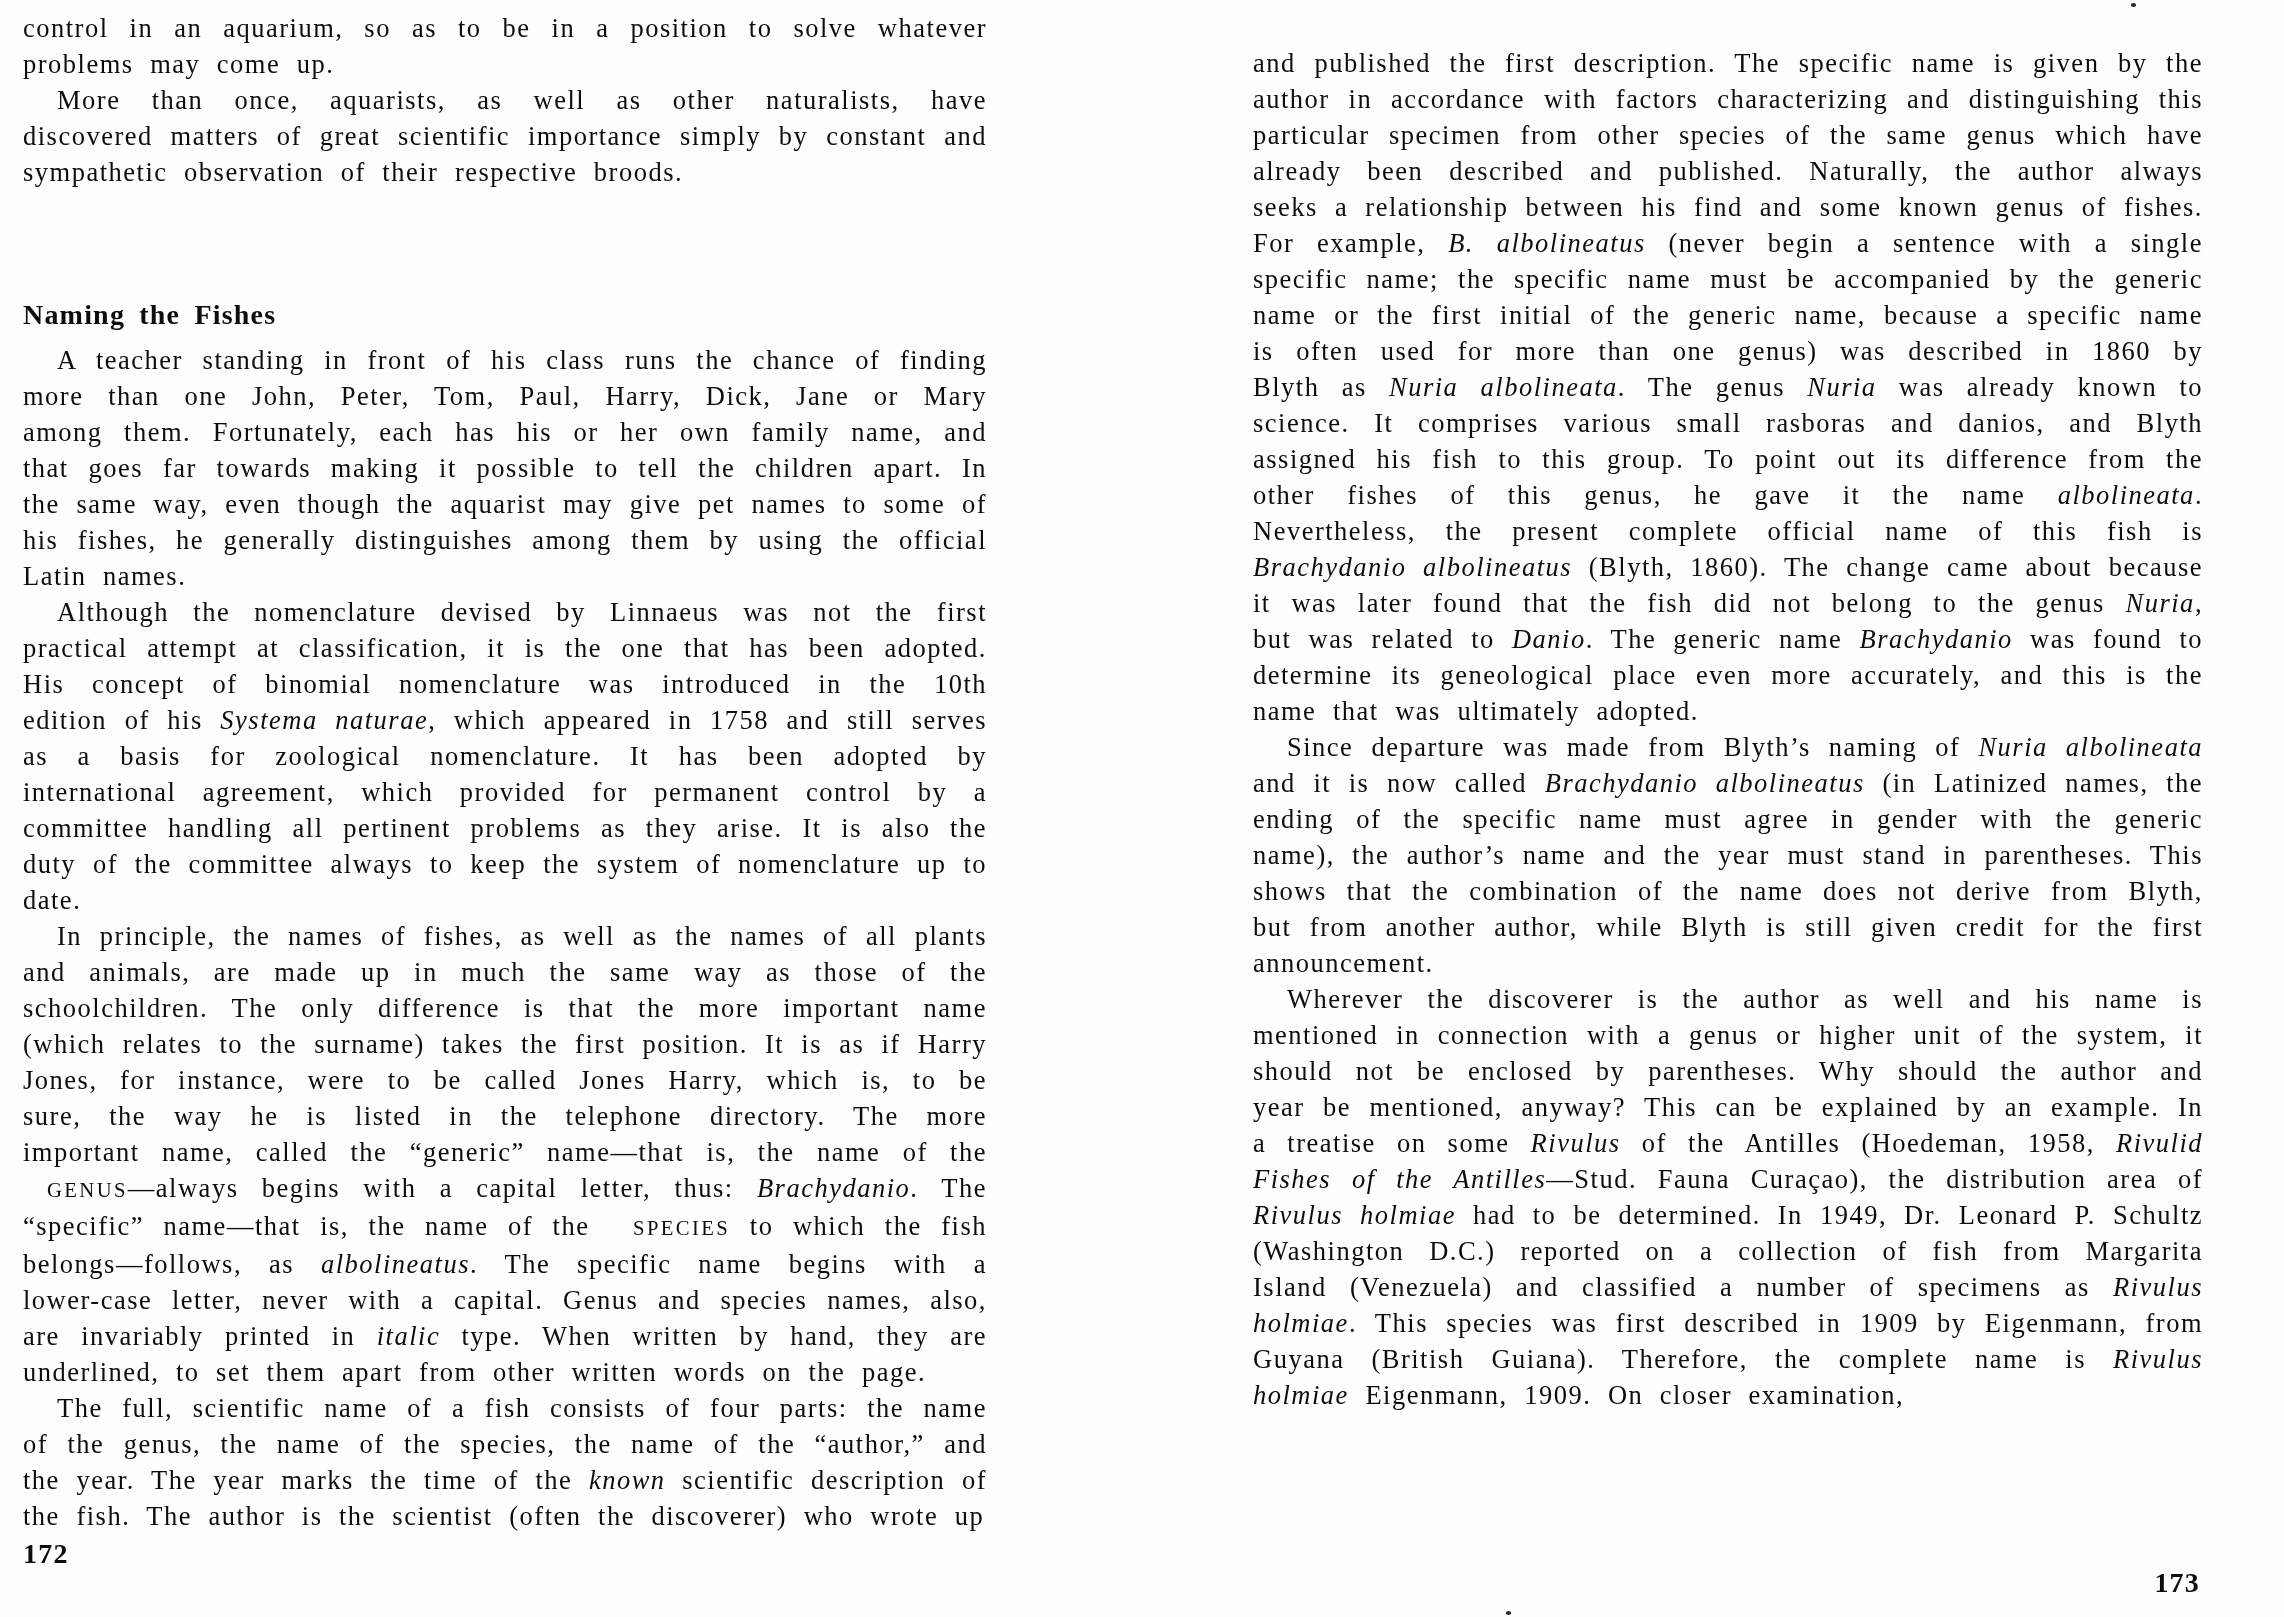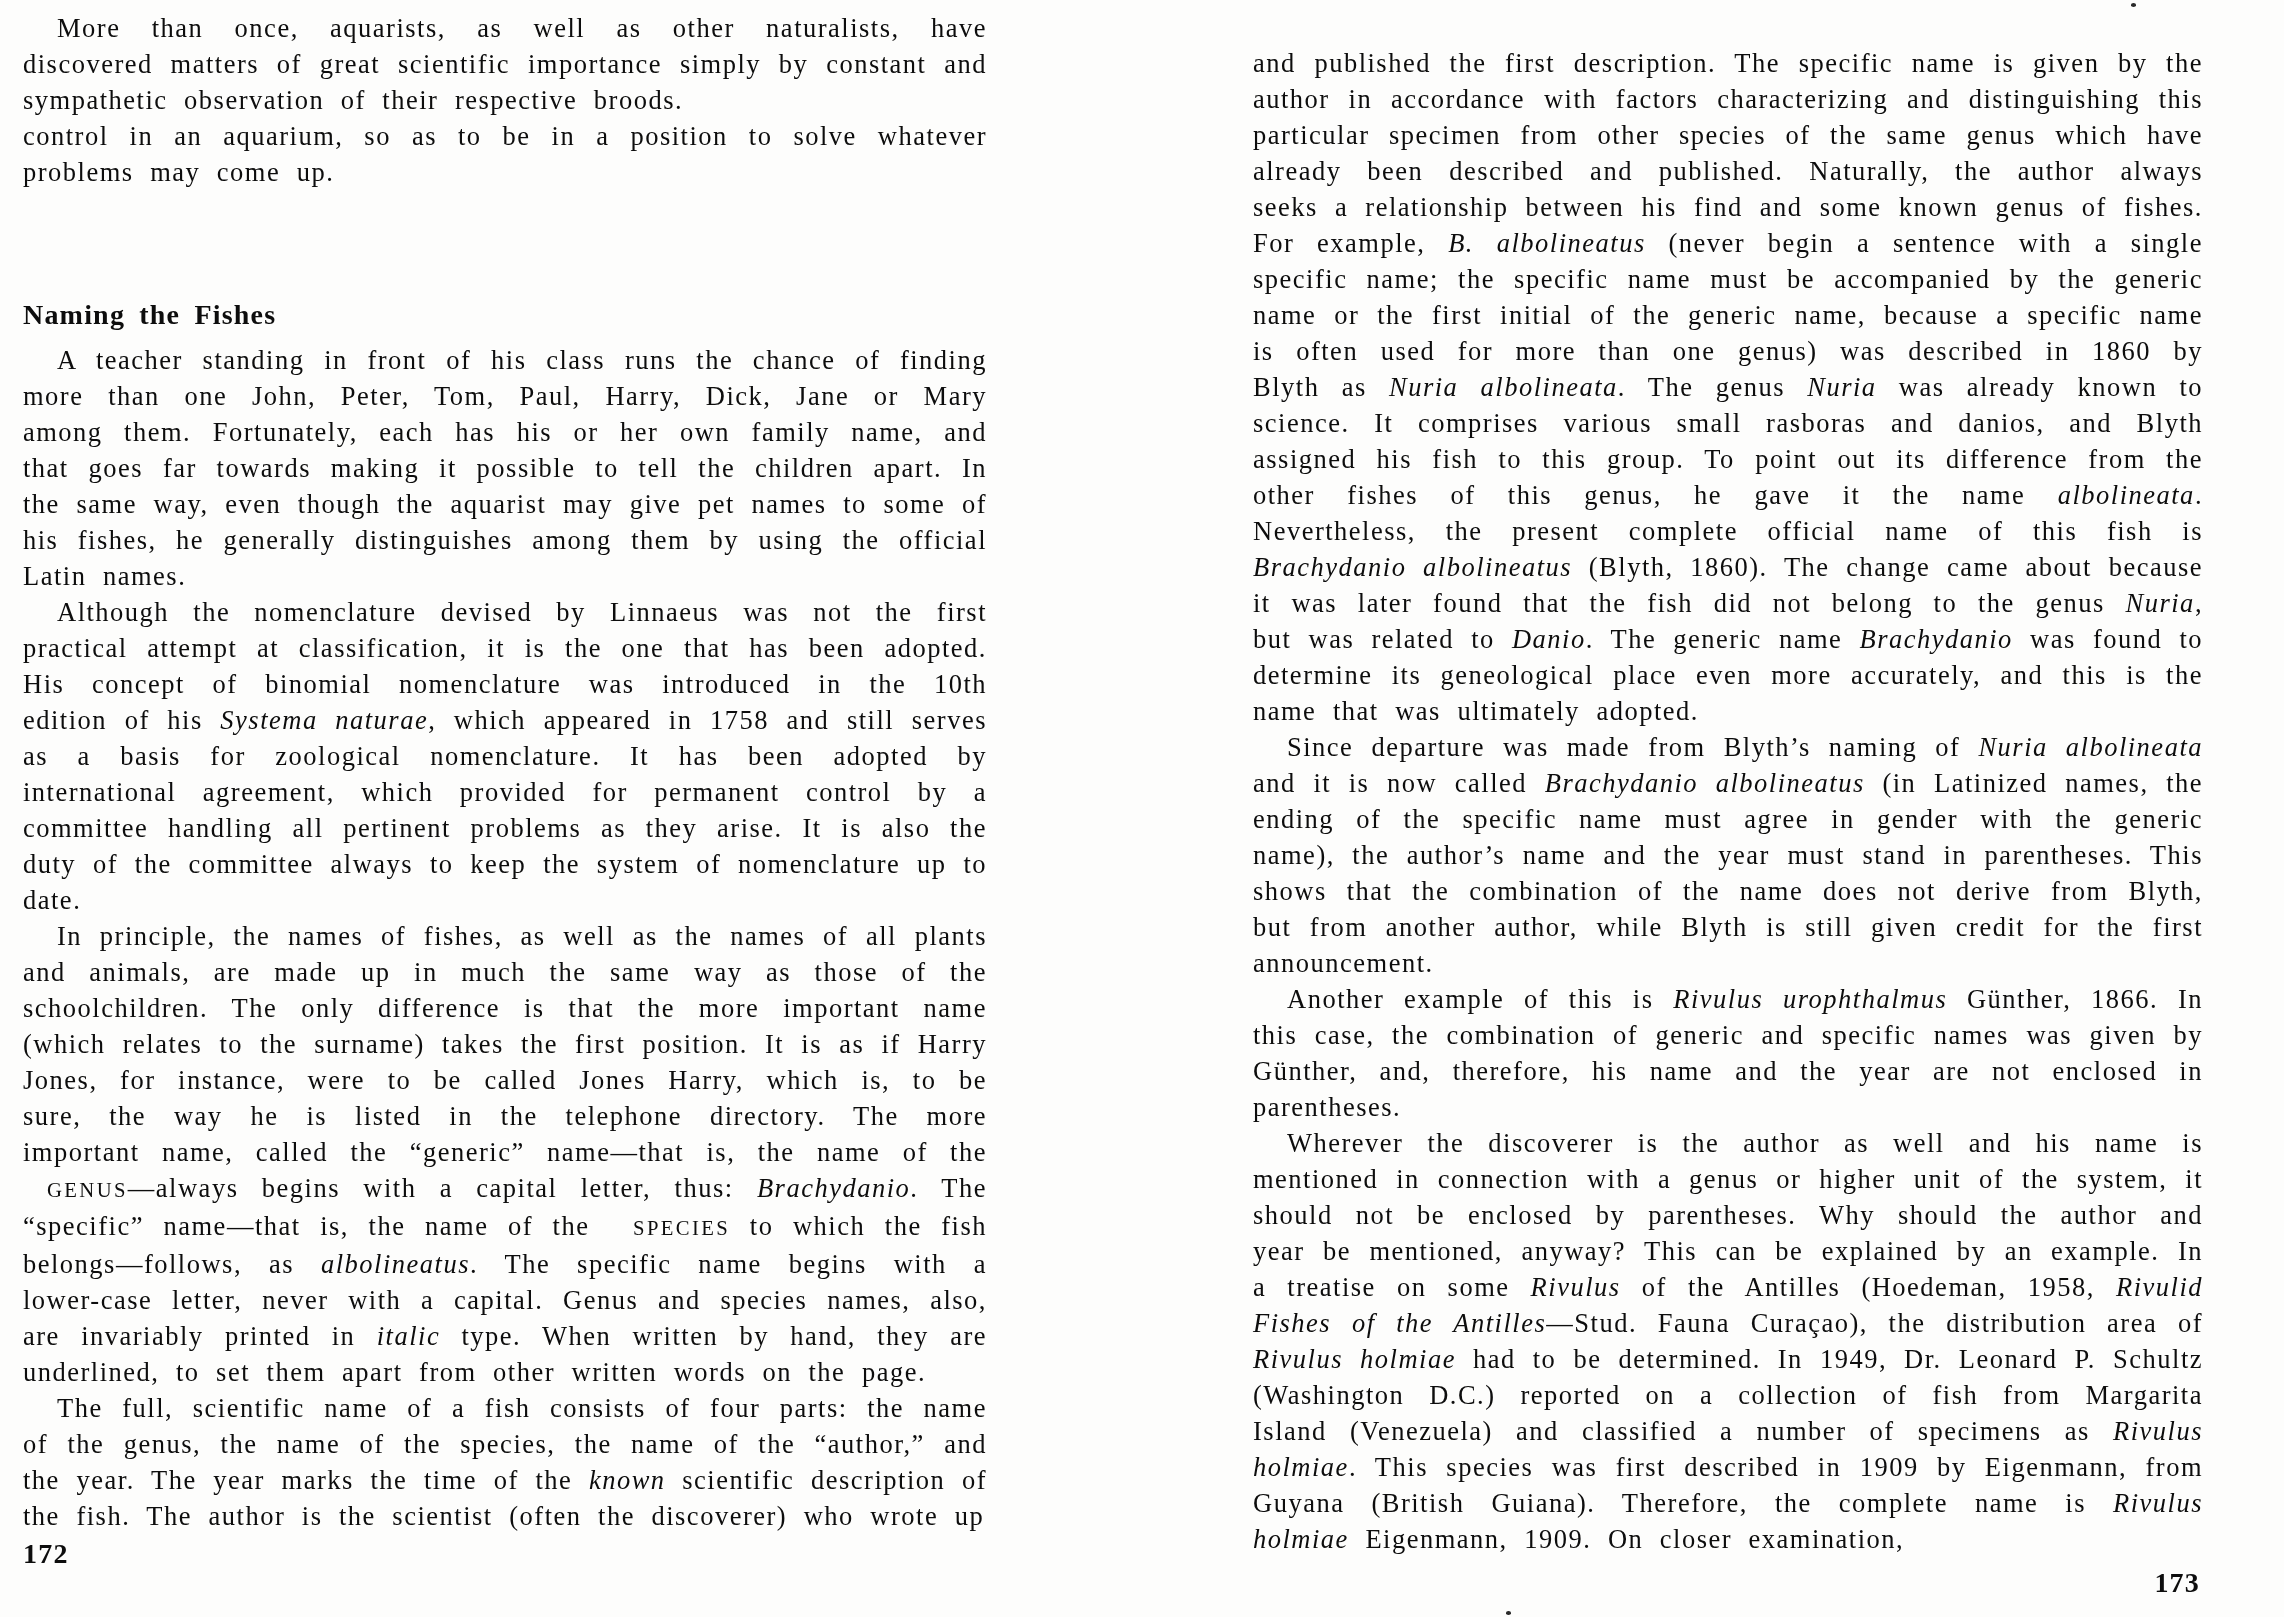--- a/index.html
+++ b/index.html
@@ -90,33 +90,32 @@
     width: 4.8px;
     height: 3.6px;
   }
 </style>
 </head>
 <body>
 
 <div class="spread">
 
   <div class="page-column col-left" id="left-column">
+      <p class="para"><span>control in an aquarium, so as to be in a position to solve whatever problems may come up.</span></p>
       <p class="para indent"><span>More than once, aquarists, as well as other naturalists, have discovered matters of great scientific importance simply by constant and sympathetic observation of their respective broods.</span></p>
-      <p class="para"><span>control in an aquarium, so as to be in a position to solve whatever problems may come up.</span></p>
       <h2 class="section-heading"><span>Naming the Fishes</span></h2>
       <p class="para indent"><span>A teacher standing in front of his class runs the chance of finding more than one John, Peter, Tom, Paul, Harry, Dick, Jane or Mary among them. Fortunately, each has his or her own family name, and that goes far towards making it possible to tell the children apart. In the same way, even though the aquarist may give pet names to some of his fishes, he generally distinguishes among them by using the official Latin names.</span></p>
       <p class="para indent"><span>Although the nomenclature devised by Linnaeus was not the first practical attempt at classification, it is the one that has been adopted. His concept of binomial nomenclature was introduced in the 10th edition of his </span><i>Systema naturae</i><span>, which appeared in 1758 and still serves as a basis for zoological nomenclature. It has been adopted by international agreement, which provided for permanent control by a committee handling all pertinent problems as they arise. It is also the duty of the committee always to keep the system of nomenclature up to date.</span></p>
       <p class="para indent"><span>In principle, the names of fishes, as well as the names of all plants and animals, are made up in much the same way as those of the schoolchildren. The only difference is that the more important name (which relates to the surname) takes the first position. It is as if Harry Jones, for instance, were to be called Jones Harry, which is, to be sure, the way he is listed in the telephone directory. The more important name, called the “generic” name—that is, the name of the </span><span class="smallcaps">GENUS</span><span>—always begins with a capital letter, thus: </span><i>Brachydanio</i><span>. The “specific” name—that is, the name of the </span><span class="smallcaps">SPECIES</span><span> to which the fish belongs—follows, as </span><i>albolineatus</i><span>. The specific name begins with a lower-case letter, never with a capital. Genus and species names, also, are invariably printed in </span><i>italic</i><span> type. When written by hand, they are underlined, to set them apart from other written words on the page.</span></p>
       <p class="para indent"><span>The full, scientific name of a fish consists of four parts: the name of the genus, the name of the species, the name of the “author,” and the year. The year marks the time of the </span><i>known</i><span> scientific description of the fish. The author is the scientist (often the discoverer) who wrote up</span></p>
     </div>
 
   <div class="page-column col-right" id="right-column">
       <p class="para"><span>and published the first description. The specific name is given by the author in accordance with factors characterizing and distinguishing this particular specimen from other species of the same genus which have already been described and published. Naturally, the author always seeks a relationship between his find and some known genus of fishes. For example, </span><i>B. albolineatus</i><span> (never begin a sentence with a single specific name; the specific name must be accompanied by the generic name or the first initial of the generic name, because a specific name is often used for more than one genus) was described in 1860 by Blyth as </span><i>Nuria albolineata</i><span>. The genus </span><i>Nuria</i><span> was already known to science. It comprises various small rasboras and danios, and Blyth assigned his fish to this group. To point out its difference from the other fishes of this genus, he gave it the name </span><i>albolineata</i><span>. Nevertheless, the present complete official name of this fish is </span><i>Brachydanio albolineatus</i><span> (Blyth, 1860). The change came about because it was later found that the fish did not belong to the genus </span><i>Nuria</i><span>, but was related to </span><i>Danio</i><span>. The generic name </span><i>Brachydanio</i><span> was found to determine its geneological place even more accurately, and this is the name that was ultimately adopted.</span></p>
       <p class="para indent"><span>Since departure was made from Blyth’s naming of </span><i>Nuria albolineata</i><span> and it is now called </span><i>Brachydanio albolineatus</i><span> (in Latinized names, the ending of the specific name must agree in gender with the generic name), the author’s name and the year must stand in parentheses. This shows that the combination of the name does not derive from Blyth, but from another author, while Blyth is still given credit for the first announcement.</span></p>
-      <p class="para indent"><span>Another example of this is </span><i>Rivulus urophthalmus</i><span> Günther, 1866. In this case, the combination of generic and specific names was given by Günther, and, therefore, his name and the year are not enclosed in parentheses.</span></p>
       <p class="para indent"><span>Wherever the discoverer is the author as well and his name is mentioned in connection with a genus or higher unit of the system, it should not be enclosed by parentheses. Why should the author and year be mentioned, anyway? This can be explained by an example. In a treatise on some </span><i>Rivulus</i><span> of the Antilles (Hoedeman, 1958, </span><i>Rivulid Fishes of the Antilles</i><span>—Stud. Fauna Curaçao), the distribution area of </span><i>Rivulus holmiae</i><span> had to be determined. In 1949, Dr. Leonard P. Schultz (Washington D.C.) reported on a collection of fish from Margarita Island (Venezuela) and classified a number of specimens as </span><i>Rivulus holmiae</i><span>. This species was first described in 1909 by Eigenmann, from Guyana (British Guiana). Therefore, the complete name is </span><i>Rivulus holmiae</i><span> Eigenmann, 1909. On closer examination,</span></p>
     </div>
 
   <div class="pagenum pagenum-left">172</div>
 
   <div class="pagenum pagenum-right">173</div>
 
   <div class="speck speck-top"></div>
   <div class="speck speck-bottom"></div>
 

